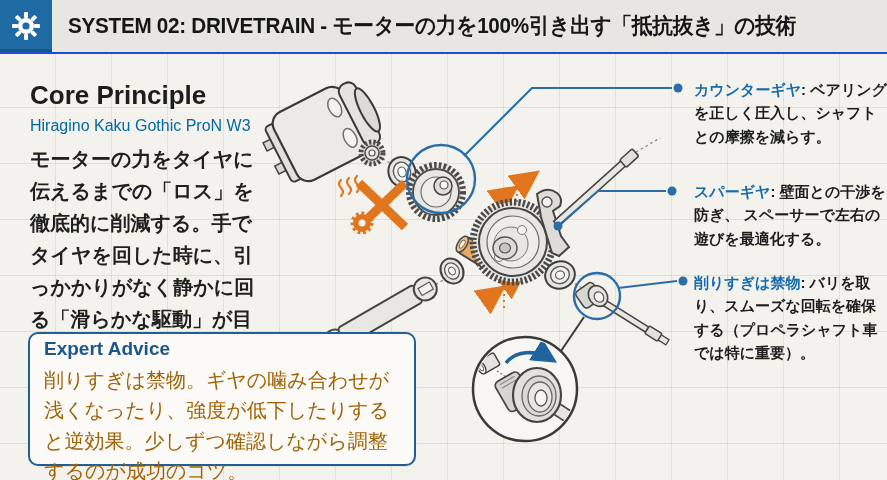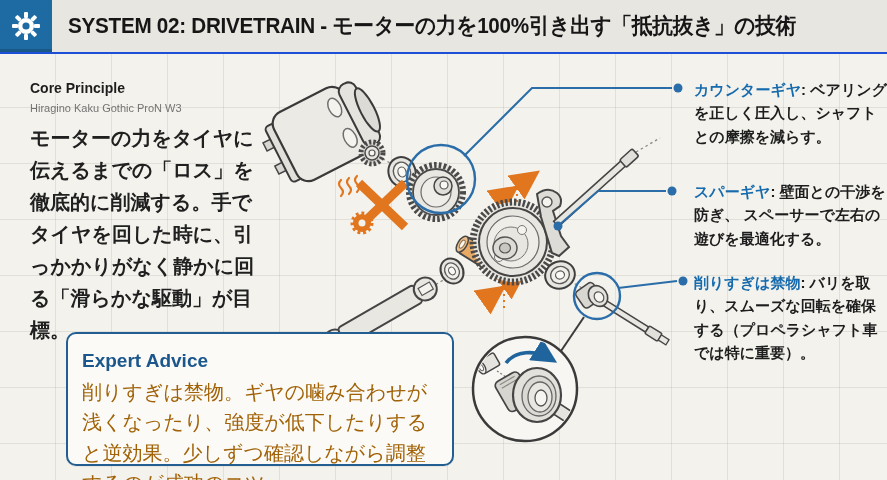--- a/index.html
+++ b/index.html
@@ -26,36 +26,35 @@
     width:52px; height:52px; background:var(--accent-blue,#1e6ba4);
     display:flex; align-items:center; justify-content:center; flex:0 0 auto;
     box-shadow:inset 0 -3px 0 rgba(0,0,0,.18);
   }
   .header .title{
     margin-left:16px; font-size:22px; font-weight:bold; color:#161616;
     letter-spacing:-.3px; transform:scaleX(.94); transform-origin:left center; white-space:nowrap;
   }
   
   .core{ position:absolute; left:30px; top:80px; width:236px; }
-  .core h2{ margin:0 0 6px 0; font-size:14px; font-weight:bold; color:#1d1d1d; }
-  .core .sub{ margin:0 0 8px 0; font-size:11px; color:#737373; }
+  .core h2{ margin:0 0 6px 0; font-size:26px; font-weight:bold; color:#1d1d1d; }
+  .core .sub{ margin:0 0 8px 0; font-size:16px; color:#0369a1; }
   .core .body{ margin:0; font-size:20px; font-weight:bold; color:#202020; line-height:1.6; }
   
   .ann{ position:absolute; width:196px; font-size:15px; font-weight:bold; line-height:1.56; color:#1d1d1d;}
   .ann .lbl{ color:#176bad;text-align:right; }
   .ann1{ left:694px; top:78px; }
   .ann2{ left:694px; top:180px; }
   .ann3{ left:694px; top:271px; }
   
   .advice{
     position:absolute; left:28px; top:332px; width:388px; height:134px;
     box-sizing:border-box; border:2.5px solid #235e92; border-radius:10px;
-    background:#fbfaf6; padding:16px 14px 10px 14px;
+    background:#fbfaf6; padding:4px 14px 10px 14px;
     box-shadow:0 1px 0 rgba(0,0,0,.05);
-    margin-left:38px;
   }
   .advice h3{ margin:0 0 5px 0; font-size:19px; font-weight:bold; color:#1b568c; }
   .advice p{ margin:0; font-size:20px; font-weight:normal; color:#a16207; line-height:1.52; }
   svg{ display:block; }
   .diagram{ position:absolute; left:0; top:0; pointer-events:none; }
 </style>
 </head>
 <body>
 
 <div class="stage">

